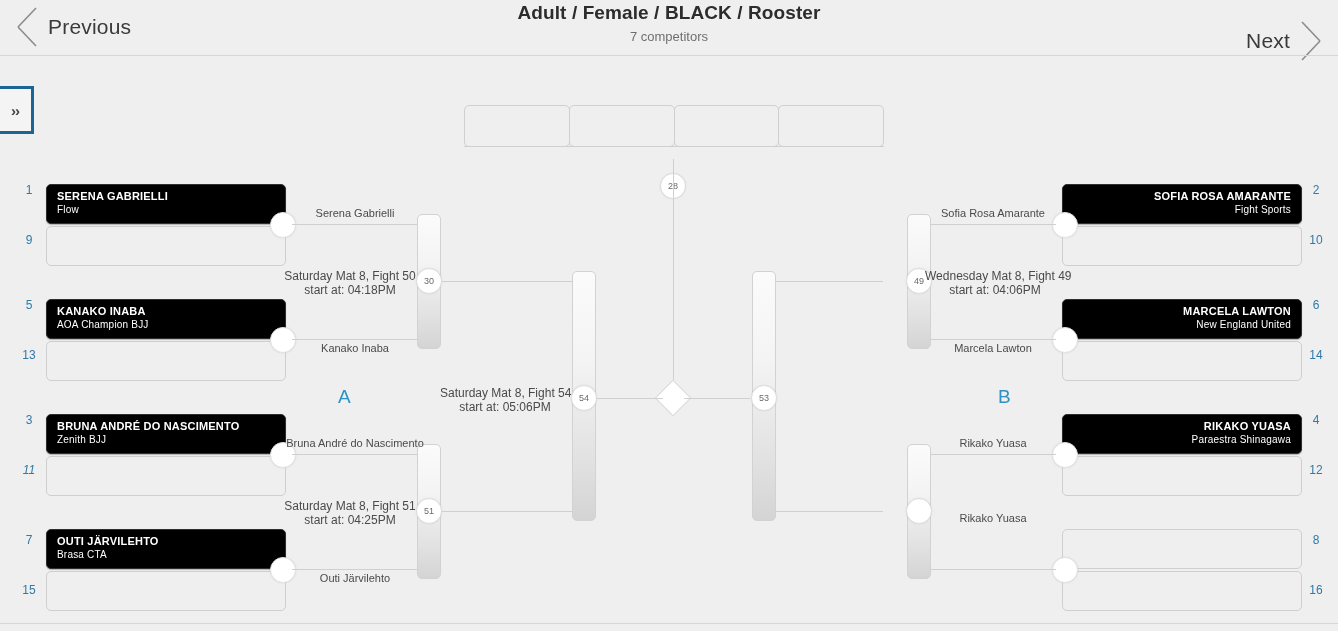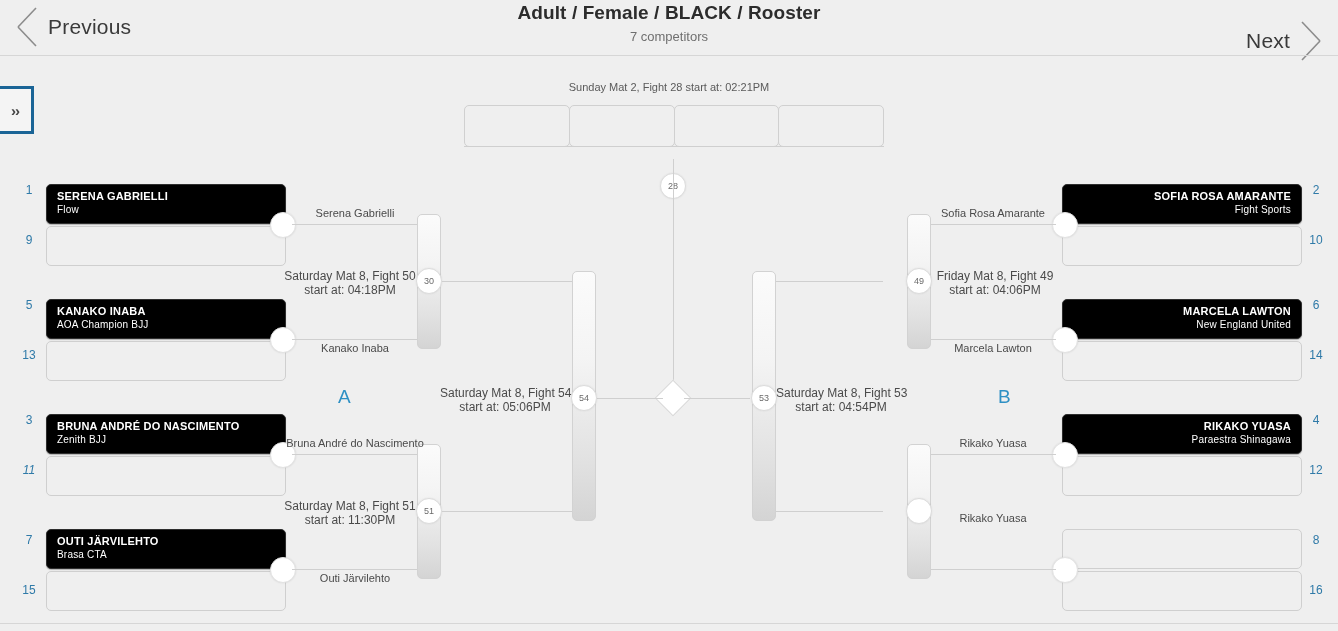--- a/index.html
+++ b/index.html
@@ -177,21 +177,20 @@
     </div>
   </div>
   <div class="header-divider"></div>
 
   <div class="expand-btn">
     <span>››</span>
   </div>
 
   <div class="stage">
 
-    <div class="finaltext" style="top:25px;">Sunday Mat 2, Fight 28 start at: 02:21PM</div>
     <div class="finalbox" style="left:464px; top:49px; width:106px;"></div>
     <div class="finalbox" style="left:569px; top:49px; width:106px;"></div>
     <div class="finalbox" style="left:674px; top:49px; width:105px;"></div>
     <div class="finalbox" style="left:778px; top:49px; width:106px;"></div>
     <div class="hline" style="left:464px; top:90px; width:420px;"></div>
     <div class="fcircle" style="left:660px; top:77px;margin-top:40px;">
       <span>28</span>
     </div>
 
     <div class="vline" style="left:673px; top:103px; height:230px;"></div>
@@ -266,21 +265,21 @@
     <div class="hline" style="left:292px; top:398px; width:126px;"></div>
     <div class="hline" style="left:292px; top:513px; width:126px;"></div>
     <div class="vbar" style="left:417px; top:388px; height:135px;"></div>
     <div class="fcircle" style="left:416px; top:442px;">
       <span>51</span>
     </div>
     <div class="winner c" style="left:280px; top:381px; width:150px; text-align:center;">Bruna André do Nascimento</div>
     <div class="winner c" style="left:292px; top:516px; width:126px; text-align:center;">Outi Järvilehto</div>
     <div class="finfo" style="left:280px; top:443px; width:140px;">
       <div>Saturday Mat 8, Fight 51</div>
-      <div>start at: 11:30PM</div>
+      <div>start at: 04:25PM</div>
     </div>
 
     <div class="hline" style="left:442px; top:225px; width:131px;"></div>
     <div class="hline" style="left:442px; top:455px; width:131px;"></div>
     <div class="vbar" style="left:572px; top:215px; height:250px;"></div>
     <div class="fcircle" style="left:571px; top:329px;">
       <span>54</span>
     </div>
     <div class="finfo" style="left:440px; top:330px; width:130px;">
       <div>Saturday Mat 8, Fight 54</div>
@@ -338,21 +337,21 @@
 
     <div class="hline" style="left:930px; top:168px; width:126px;"></div>
     <div class="hline" style="left:930px; top:283px; width:126px;"></div>
     <div class="vbar" style="left:907px; top:158px; height:135px;"></div>
     <div class="fcircle" style="left:906px; top:212px;">
       <span>49</span>
     </div>
     <div class="winner c" style="left:930px; top:151px; width:126px; text-align:center;">Sofia Rosa Amarante</div>
     <div class="winner c" style="left:930px; top:286px; width:126px; text-align:center;">Marcela Lawton</div>
     <div class="finfo" style="left:925px; top:213px; width:140px;">
-      <div>Friday Mat 8, Fight 49</div>
+      <div>Wednesday Mat 8, Fight 49</div>
       <div>start at: 04:06PM</div>
     </div>
 
     <div class="hline" style="left:930px; top:398px; width:126px;"></div>
     <div class="hline" style="left:930px; top:513px; width:126px;"></div>
     <div class="vbar" style="left:907px; top:388px; height:135px;"></div>
     <div class="fcircle" style="left:906px; top:442px;">
       <span></span>
     </div>
     <div class="winner c" style="left:930px; top:381px; width:126px; text-align:center;">Rikako Yuasa</div>
@@ -361,22 +360,18 @@
       <div></div>
       <div></div>
     </div>
 
     <div class="hline" style="left:752px; top:225px; width:131px;"></div>
     <div class="hline" style="left:752px; top:455px; width:131px;"></div>
     <div class="vbar" style="left:752px; top:215px; height:250px;"></div>
     <div class="fcircle" style="left:751px; top:329px;">
       <span>53</span>
     </div>
-    <div class="finfo" style="left:776px; top:330px; width:130px;">
-      <div>Saturday Mat 8, Fight 53</div>
-      <div>start at: 04:54PM</div>
-    </div>
 
   </div>
 
   <div class="bottom-rule"></div>
 
 </div>
 
 </body></html>

